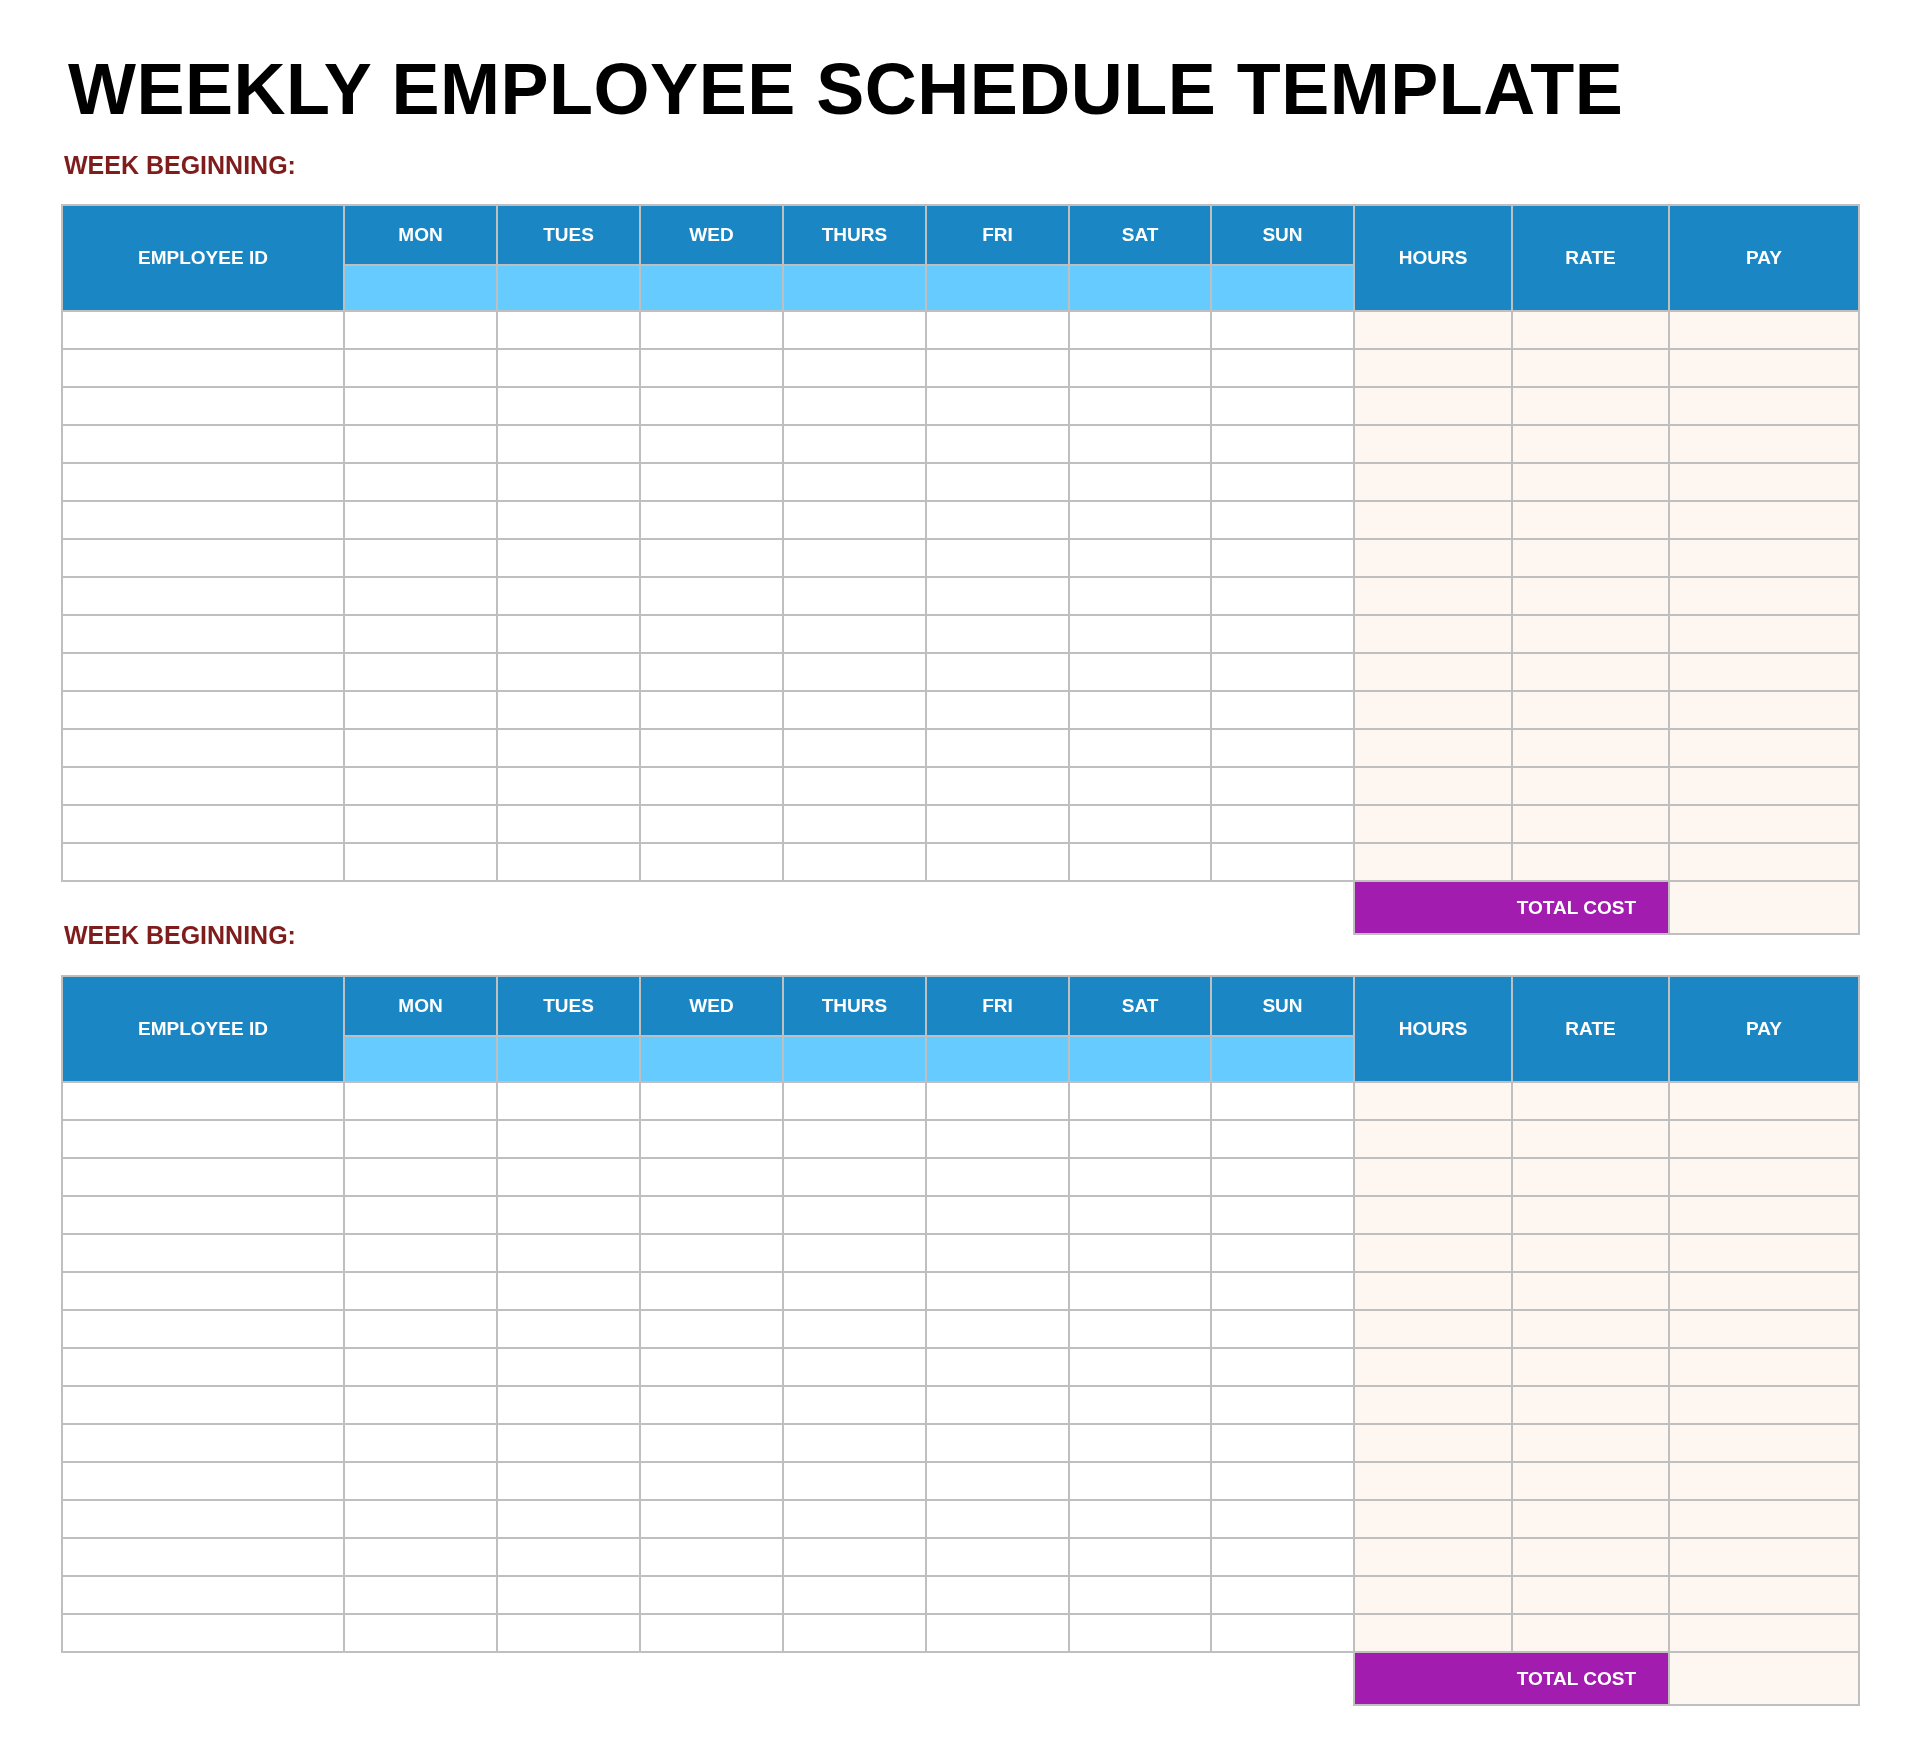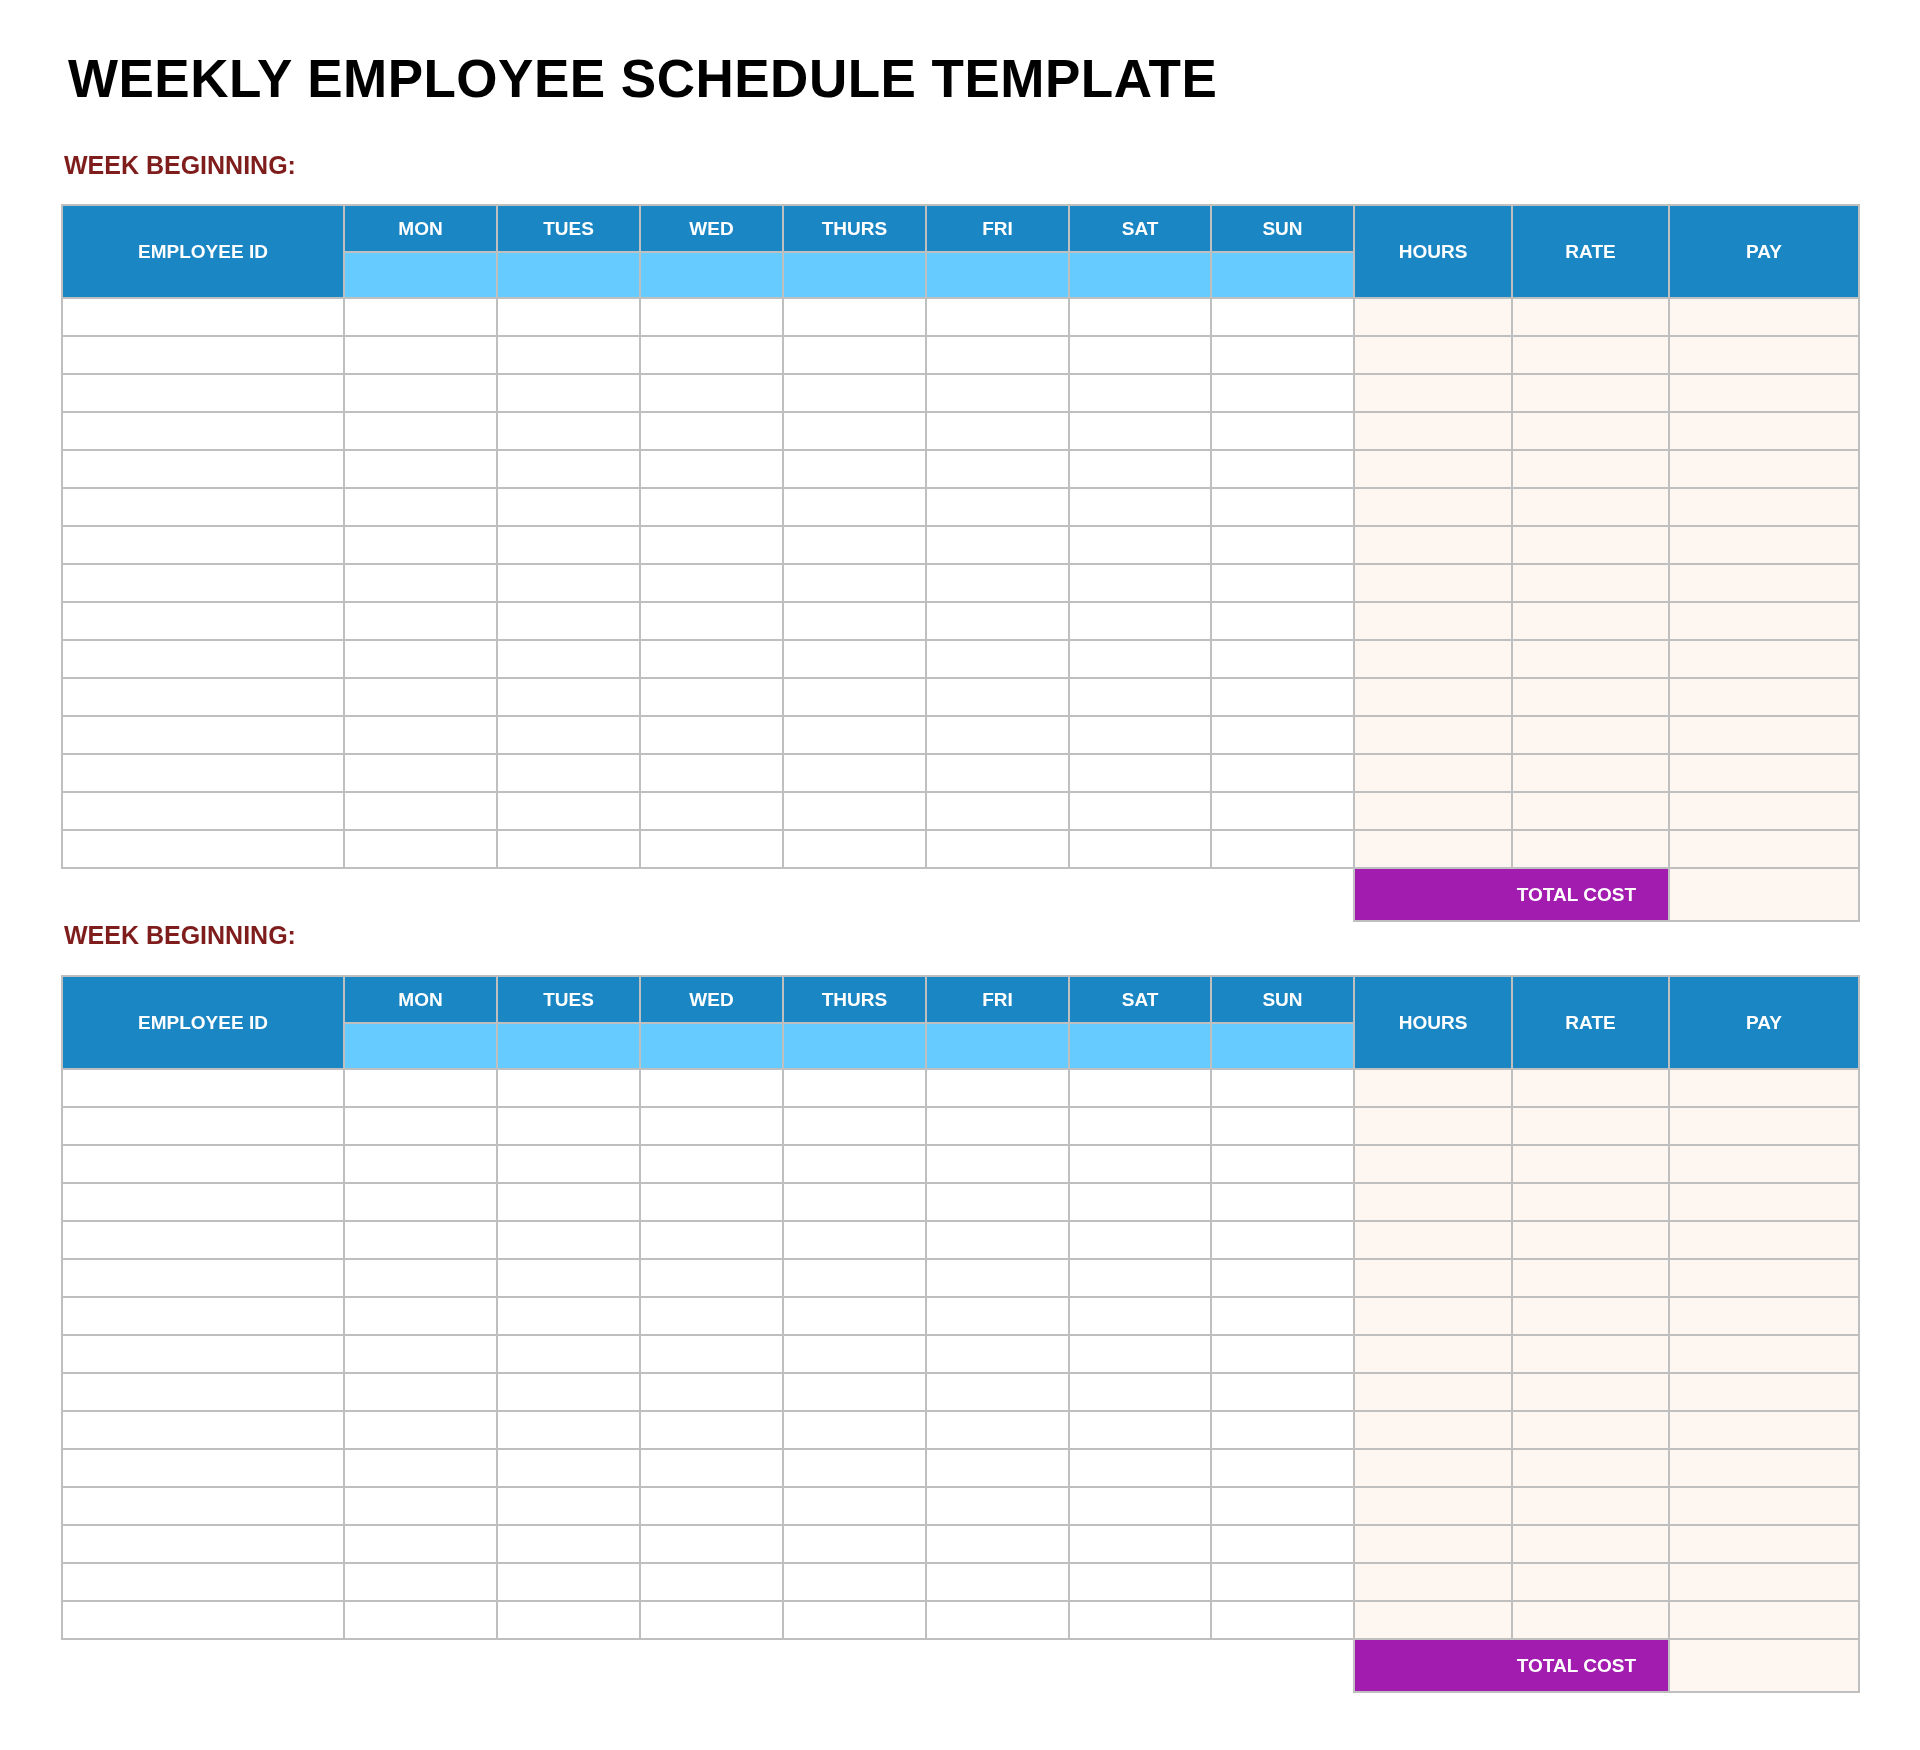--- a/index.html
+++ b/index.html
@@ -1,26 +1,26 @@
 <!DOCTYPE html>
 <html><head>
 <meta charset="utf-8">
 <style>
   html, body { margin: 0; padding: 0; background: #ffffff; }
   body { width: 1920px; height: 1750px; position: relative; overflow: hidden;
          font-family: "Liberation Sans", "DejaVu Sans", sans-serif; }
-  .title { position: absolute; left: 68px; top: 48px; font-size: 53px; font-weight: bold;
+  .title { position: absolute; left: 68px; top: 48px; font-size: 72px; font-weight: bold;
            color: #000; letter-spacing: 0.5px; margin: 0; white-space: nowrap; }
   .week-label { position: absolute; left: 64px; font-size: 25px; font-weight: bold;
                 color: #7f1d1d; white-space: nowrap; }
   .sched { position: absolute; left: 61px; border-collapse: collapse; table-layout: fixed; }
   .sched td, .sched th { border: 2px solid #bfbfbf; padding: 0; box-sizing: border-box; }
   .sched th { background: #1a86c4; color: #ffffff; font-weight: bold; font-size: 19px;
               text-align: center; vertical-align: middle; }
-  .sched th.day { height: 47px; }
+  .sched th.day { height: 60px; }
   .sched td.day-sub { background: #66ccff; height: 46px; }
   .sched td.cell { height: 38px; background: #ffffff; }
   .sched td.calc { background: #fef6f0; }
   .sched td.blank { border: none; background: transparent; }
   .sched td.total-label { background: #a21caf; color: #ffffff; font-weight: bold; font-size: 19px;
                           text-align: right; padding-right: 32px; height: 53px; }
   .sched td.total-value { background: #fef6f0; height: 53px; }
 </style>
 </head>
 <body>

